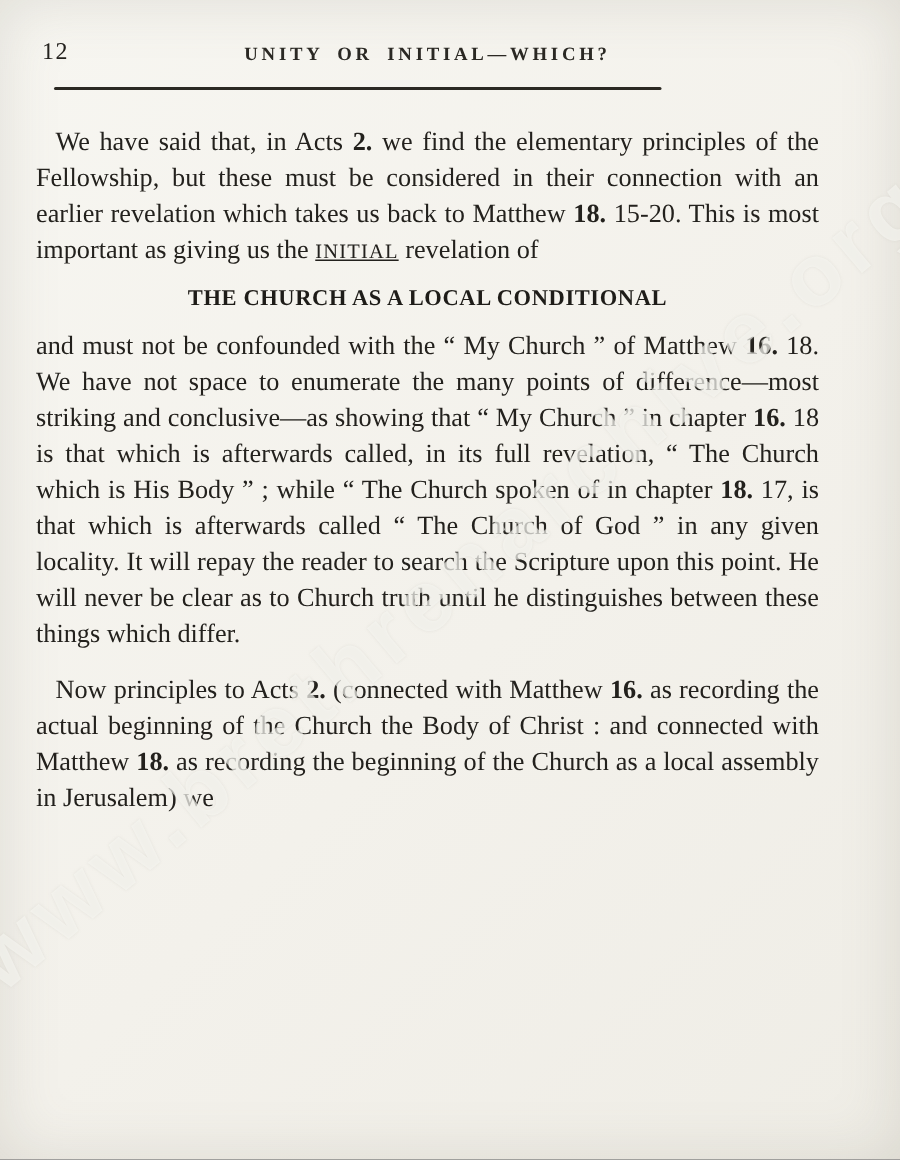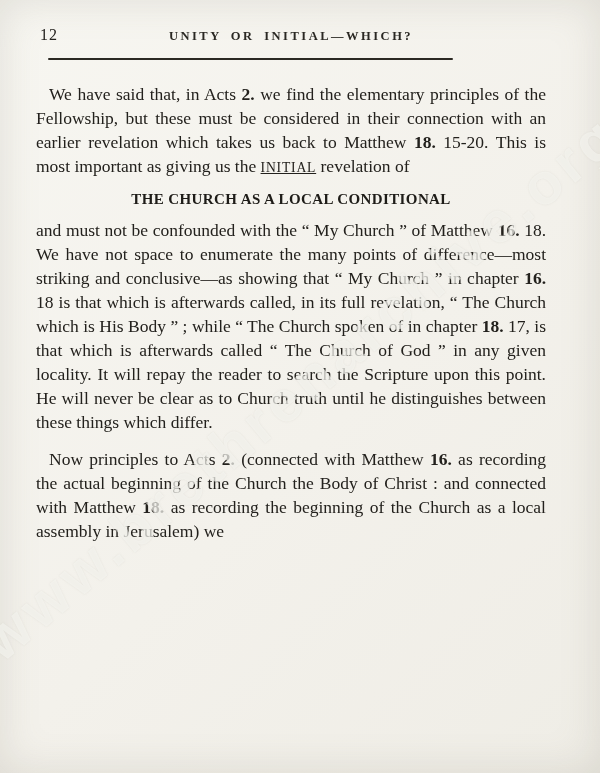--- a/index.html
+++ b/index.html
@@ -13,21 +13,21 @@
     height: 773px;
     margin: 0 auto;
     background: linear-gradient(135deg, #f7f6f1 0%, #f3f1eb 55%, #efede6 100%);
     box-shadow: inset 0 0 40px rgba(120,115,100,0.18);
     overflow: hidden;
     font-family: "Liberation Serif", "DejaVu Serif", serif;
     color: #23211d;
   }
   .content {
     position: relative;
-    padding: 26px 54px 0 36px;
+    padding: 26px 54px 0 24px;
     z-index: 1;
   }
   .header-row {
     position: relative;
     height: 22px;
     margin-bottom: 10px;
   }
   .page-number {
     position: absolute;
     left: 4px;

